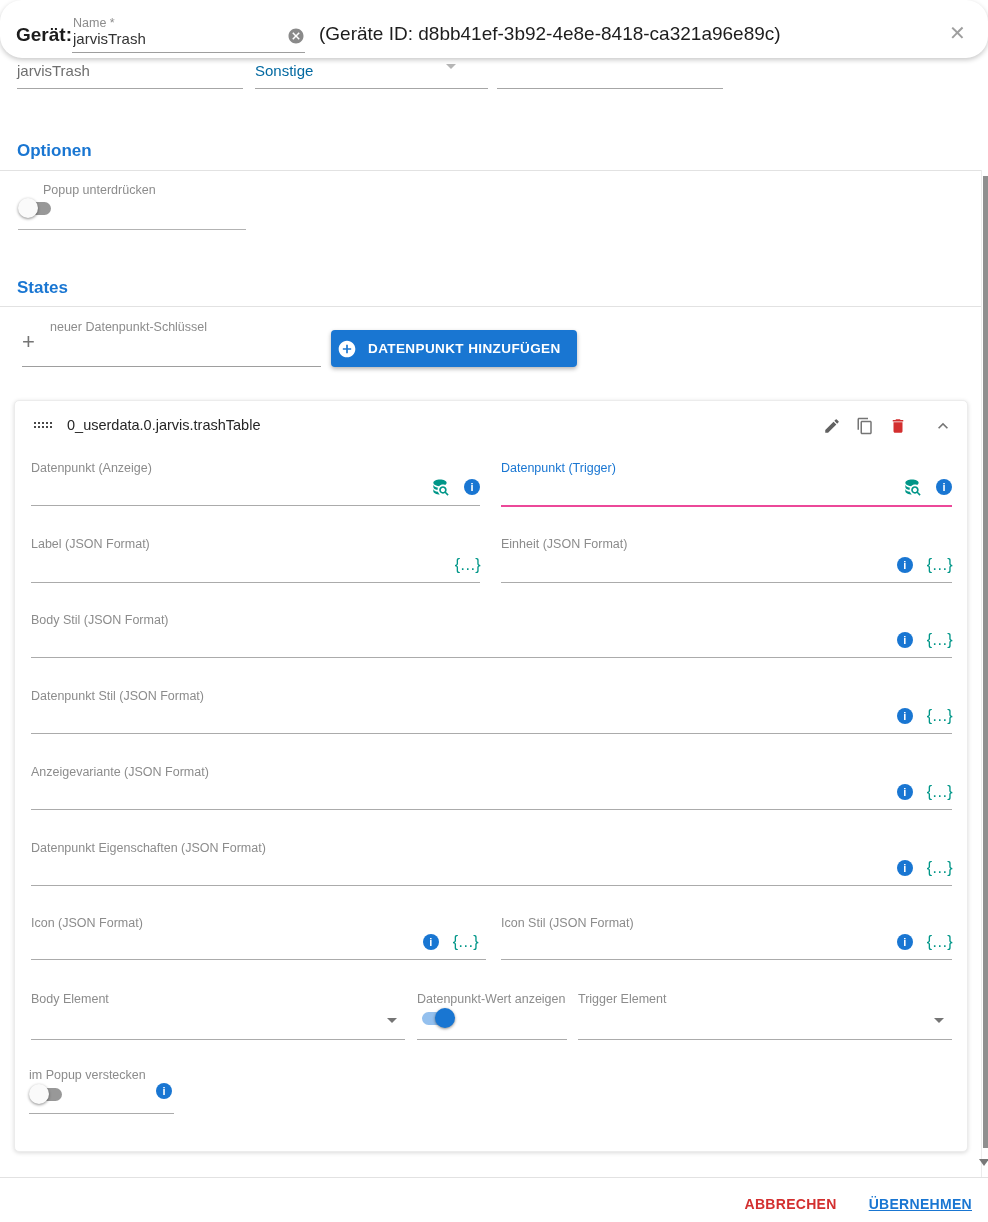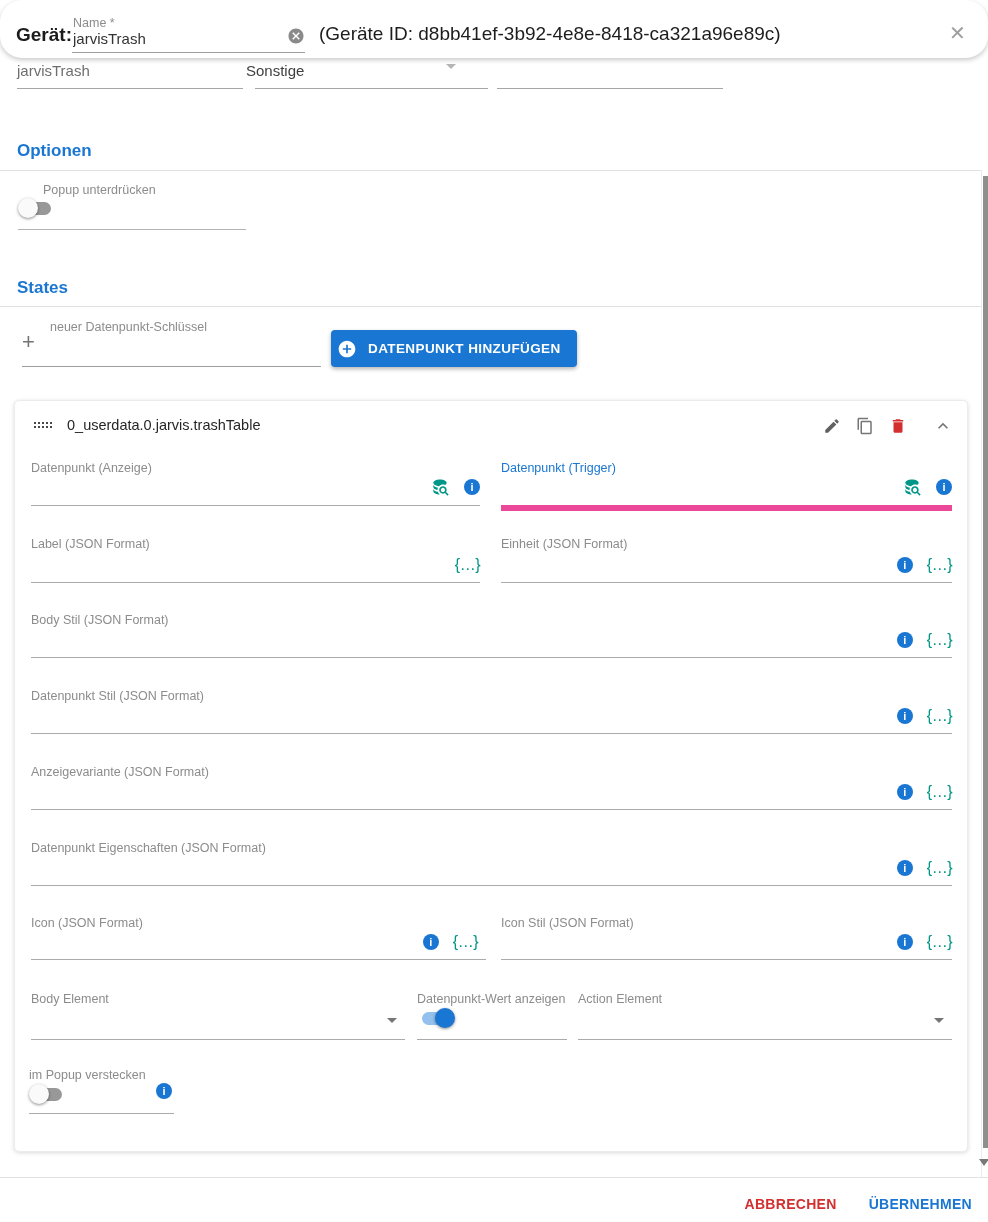--- a/index.html
+++ b/index.html
@@ -42,48 +42,48 @@
         border-radius:5px;box-shadow:0 1px 4px rgba(0,0,0,0.15);}
   .card-title{position:absolute;left:52px;top:16px;font-size:14.5px;color:#262626;}
   .drag{position:absolute;left:19px;top:21px;display:grid;grid-template-columns:repeat(5,2px);
         grid-auto-rows:2px;gap:2px;cursor:grab;}
   .drag i{background:#484848;}
   .card-actions{position:absolute;right:14px;top:15px;display:flex;align-items:center;gap:13px;}
   .icon-btn{width:20px;height:20px;cursor:pointer;display:flex;align-items:center;justify-content:center;}
   
   .field{position:absolute;border-bottom:1px solid #ababab;}
   .field .lbl{position:absolute;left:0;top:10px;}
-  .field.focused{border-bottom:6px solid #ec4899;}
+  .field.focused{border-bottom:2px solid #ec4899;}
   .field.focused .lbl{color:#1976d2;}
   .icons{position:absolute;right:0;bottom:8px;display:flex;align-items:center;gap:14px;}
   .info-badge{width:16px;height:16px;border-radius:50%;background:#1976d2;color:#fff;font-size:11px;
               font-weight:700;display:flex;align-items:center;justify-content:center;cursor:pointer;}
   .braces{color:#009688;font-size:16px;letter-spacing:-0.5px;cursor:pointer;font-weight:400;}
   .plus-adorn{position:absolute;left:22px;top:331px;font-size:22px;color:#757575;line-height:1;}
   
   .footer{position:absolute;left:0;top:1177px;width:988px;height:45px;background:#fff;border-top:1px solid #e2e2e2;}
   .footer .btns{position:absolute;right:6px;top:10px;display:flex;gap:12px;}
   .txt-btn{border:0;background:transparent;font-family:"Liberation Sans",sans-serif;font-size:14px;
            font-weight:700;letter-spacing:0.3px;padding:8px 10px;cursor:pointer;}
   .txt-btn.red{color:#d32f2f;}
-  .txt-btn.blue{color:#1976d2;}
+  .txt-btn.blue{color:#1976d2;text-decoration:underline;}
   
   .scroll-gutter{position:absolute;left:981px;top:170px;width:7px;height:1007px;border-left:1px solid #ececec;}
   .scroll-thumb{position:absolute;left:983px;top:176px;width:5px;height:972px;background:#8f8f8f;cursor:pointer;}
   .scroll-corner{position:absolute;left:979px;top:1159px;width:0;height:0;
                  border-left:5px solid transparent;border-right:5px solid transparent;border-top:7px solid #787878;}
 </style>
 </head>
 <body>
 
 <div class="dialog">
 
   <div class="abs value-txt" style="left:17px;top:62px;color:#6f6f6f;">jarvisTrash</div>
   <div class="uline" style="left:17px;top:88px;width:226px;"></div>
-  <div class="abs value-txt" style="left:246px;top:62px;color:#404040;">Sonstige</div>
+  <div class="abs value-txt" style="left:255px;top:62px;color:#0369a1;">Sonstige</div>
   <div class="abs sel-arrow" style="left:446px;top:64px;border-top-color:#b5b5b5;"></div>
   <div class="uline" style="left:255px;top:88px;width:233px;"></div>
   <div class="abs value-txt" style="left:497px;top:62px;"></div>
   <div class="uline" style="left:497px;top:88px;width:226px;"></div>
 
   <div class="appbar">
     <span class="title">Gerät:</span>
     <span class="name-label lbl">Name *</span>
     <input class="name-input" value="jarvisTrash" style="">
     <div class="name-line"></div>
@@ -243,21 +243,21 @@
       <div class="sel-arrow" style="position:absolute;right:8px;bottom:16px;"></div>
     </div>
     <div class="field" style="left:402px;top:581px;width:150px;height:57px;">
       <span class="lbl">Datenpunkt-Wert anzeigen</span>
       <div class="switch on" style="left:2px;top:26px;">
         <div class="track"></div>
         <div class="thumb"></div>
       </div>
     </div>
     <div class="field" style="left:563px;top:581px;width:374px;height:57px;">
-      <span class="lbl">Action Element</span>
+      <span class="lbl">Trigger Element</span>
       <div class="sel-arrow" style="position:absolute;right:8px;bottom:16px;"></div>
     </div>
 
     <div class="field" style="left:14px;top:657px;width:145px;height:55px;">
       <span class="lbl">im Popup verstecken</span>
       <div class="switch" style="left:0;top:26px;">
         <div class="track"></div>
         <div class="thumb"></div>
       </div>
       <div class="icons" style="bottom:14px;right:2px;">

